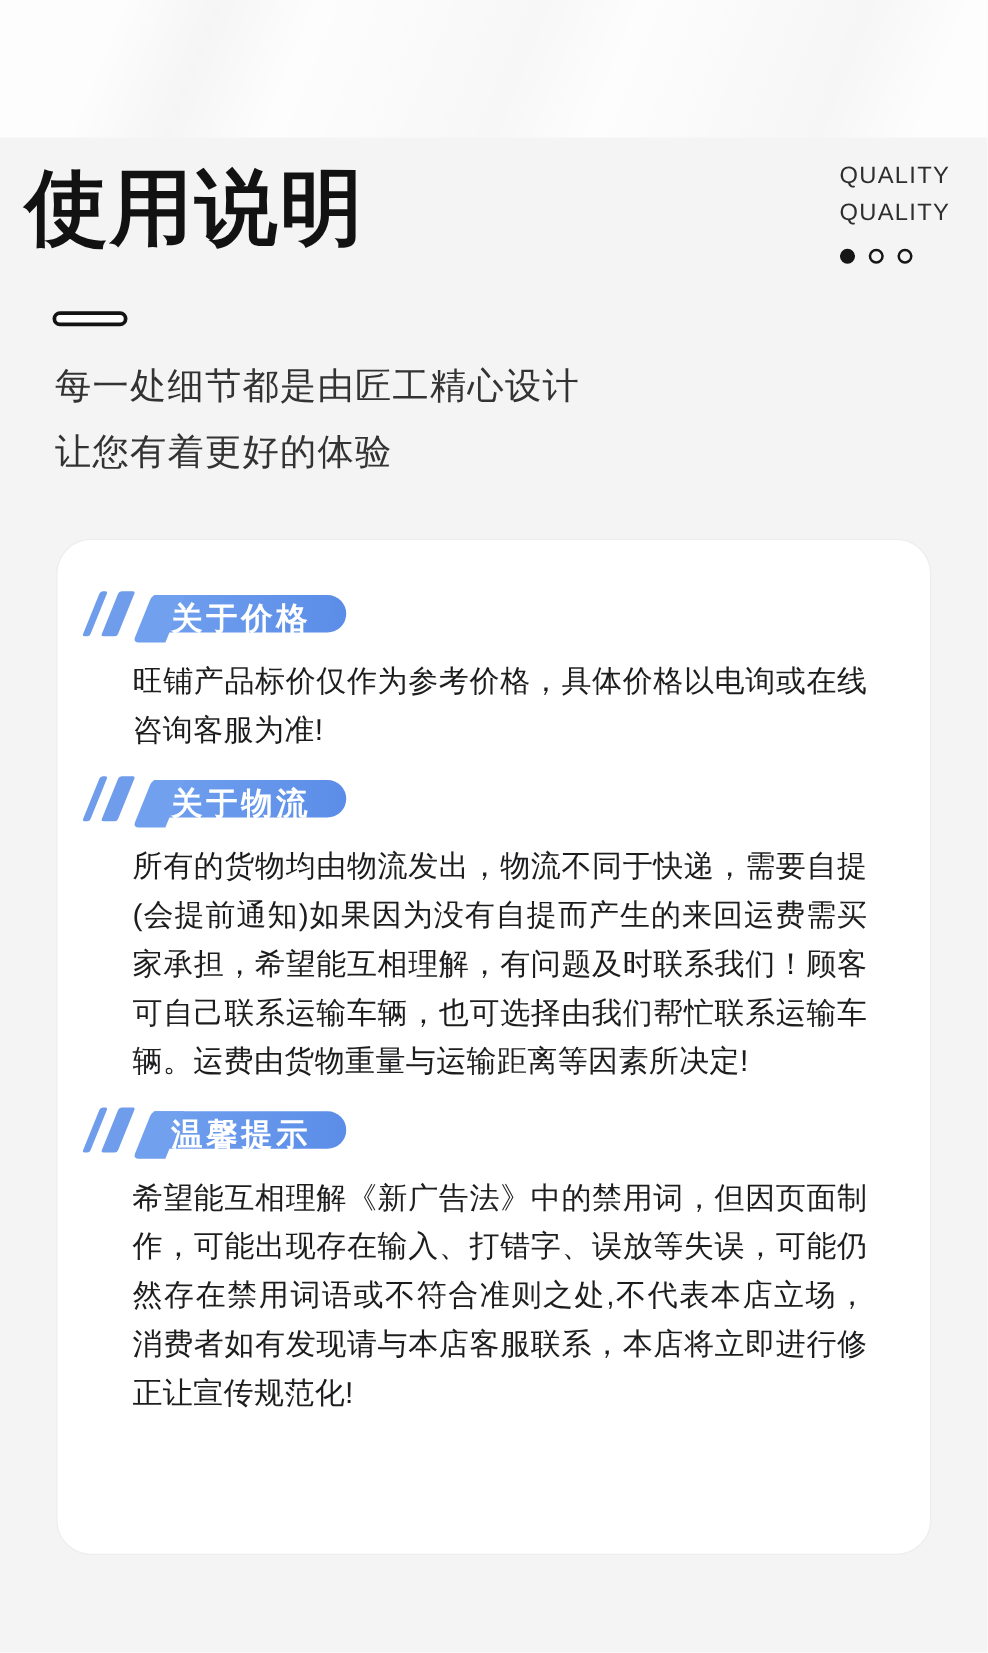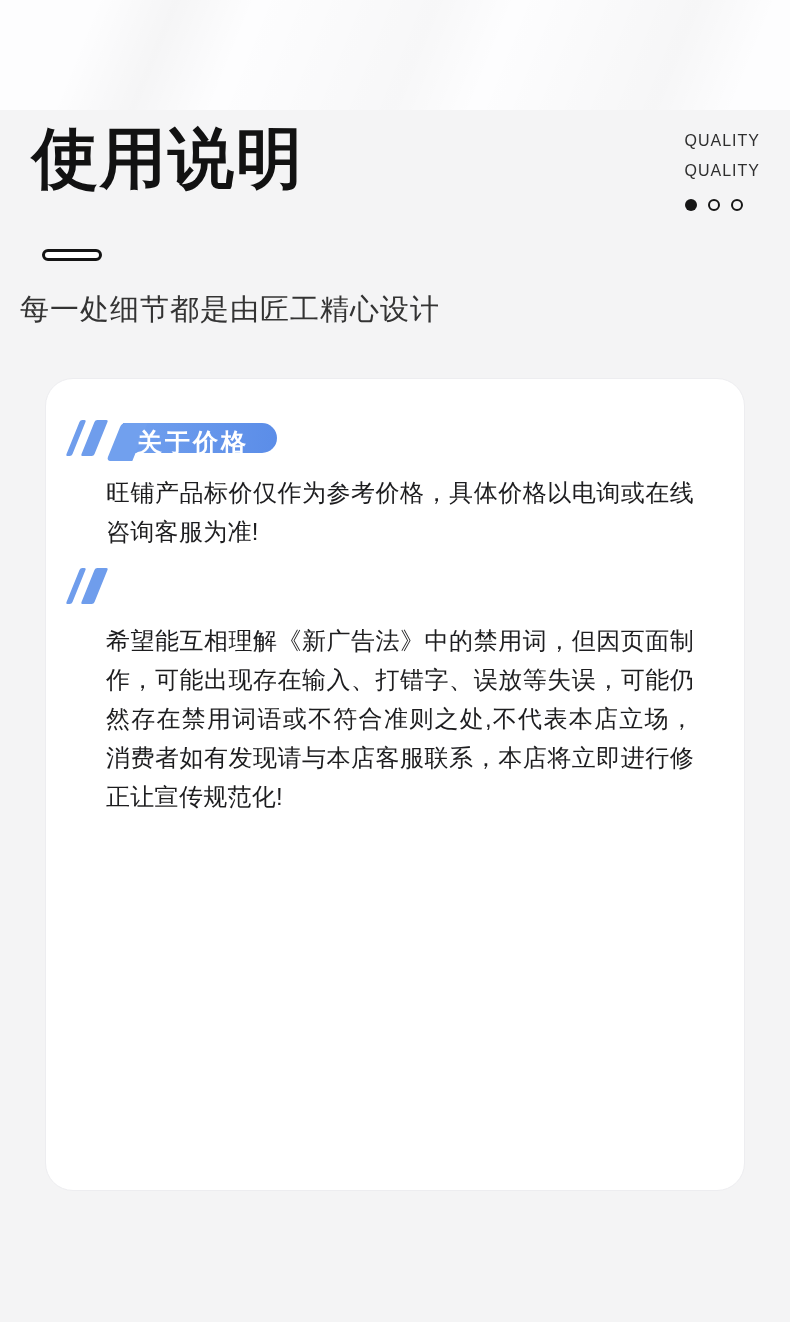--- a/index.html
+++ b/index.html
@@ -17,42 +17,42 @@
   .top-strip::before{
     content:'';position:absolute;top:-60px;left:-60px;right:-60px;bottom:-60px;
     background:linear-gradient(112deg,
       rgba(0,0,0,0) 18%, rgba(0,0,0,0.03) 26%, rgba(0,0,0,0) 34%,
       rgba(0,0,0,0.022) 52%, rgba(0,0,0,0) 60%,
       rgba(0,0,0,0.028) 78%, rgba(0,0,0,0) 86%);
   }
   .content{position:relative;z-index:1;}
   
   .header-row{
-    display:flex;justify-content:space-between;align-items:flex-start;
-    padding:122px 30px 0 32px;
+    display:flex;justify-content:space-between;align-items:center;
+    padding:122px 30px 0 20px;
   }
   .page-title{
     font-size:66px;line-height:1.12;font-weight:900;color:#121212;
     letter-spacing:2px;margin:0;
   }
   .quality-block{padding-top:4px;text-align:left;}
   .quality-line{
-    font-size:16px;line-height:30px;color:#2e2e2e;letter-spacing:1px;font-weight:400;
+    font-size:19px;line-height:30px;color:#2e2e2e;letter-spacing:1px;font-weight:400;
   }
   .dots{display:flex;gap:11px;align-items:center;margin-top:13px;}
   .dot{width:12px;height:12px;border-radius:50%;box-sizing:border-box;}
   .dot-filled{background:#161616;}
   .dot-hollow{border:2.5px solid #161616;background:transparent;}
   
   .capsule{
     margin:38px 0 0 42px;width:60px;height:12px;box-sizing:border-box;
     border:3px solid #141414;border-radius:7px;background:#fff;
   }
   
-  .subtitle{margin:22px 0 0 20px;}
+  .subtitle{margin:22px 0 0 44px;}
   .subtitle p{
     margin:0;font-size:29px;line-height:53px;color:#333;font-weight:400;
     letter-spacing:1px;
   }
   
   .card{
     margin:42px auto 0;width:700px;min-height:813px;box-sizing:border-box;
     background:#ffffff;border:1px solid #ededf0;border-radius:28px;
     padding:40px 50px 30px 60px;
   }
@@ -98,42 +98,56 @@
         <span class="dot dot-hollow"></span>
         <span class="dot dot-hollow"></span>
       </div>
     </div>
   </div>
 
   <div class="capsule"></div>
 
   <div class="subtitle">
     <p>每一处细节都是由匠工精心设计</p>
+    <p>让您有着更好的体验</p>
   </div>
 
   <div class="card">
 
     <section>
       <div class="sec-header">
         <span class="stripe s1"></span>
         <span class="stripe s2"></span>
         <span class="badge">
           <span class="badge-txt">关于价格</span>
         </span>
       </div>
       <p class="sec-body">旺铺产品标价仅作为参考价格，具体价格以电询或在线咨询客服为准!</p>
     </section>
 
     <section>
     </section>
 
+    <section>
+      <div class="sec-header">
+        <span class="stripe s1"></span>
+        <span class="stripe s2"></span>
+        <span class="badge">
+          <span class="badge-txt">关于物流</span>
+        </span>
+      </div>
+      <p class="sec-body">所有的货物均由物流发出，物流不同于快递，需要自提 (会提前通知)如果因为没有自提而产生的来回运费需买家承担，希望能互相理解，有问题及时联系我们！顾客可自己联系运输车辆，也可选择由我们帮忙联系运输车辆。运费由货物重量与运输距离等因素所决定!</p>
+    </section>
 
     <section>
       <div class="sec-header">
         <span class="stripe s1"></span>
         <span class="stripe s2"></span>
+        <span class="badge">
+          <span class="badge-txt">温馨提示</span>
+        </span>
       </div>
       <p class="sec-body">希望能互相理解《新广告法》中的禁用词，但因页面制作，可能出现存在输入、打错字、误放等失误，可能仍然存在禁用词语或不符合准则之处,不代表本店立场，消费者如有发现请与本店客服联系，本店将立即进行修正让宣传规范化!</p>
     </section>
 
   </div>
 
 </div>
 
 </body></html>

